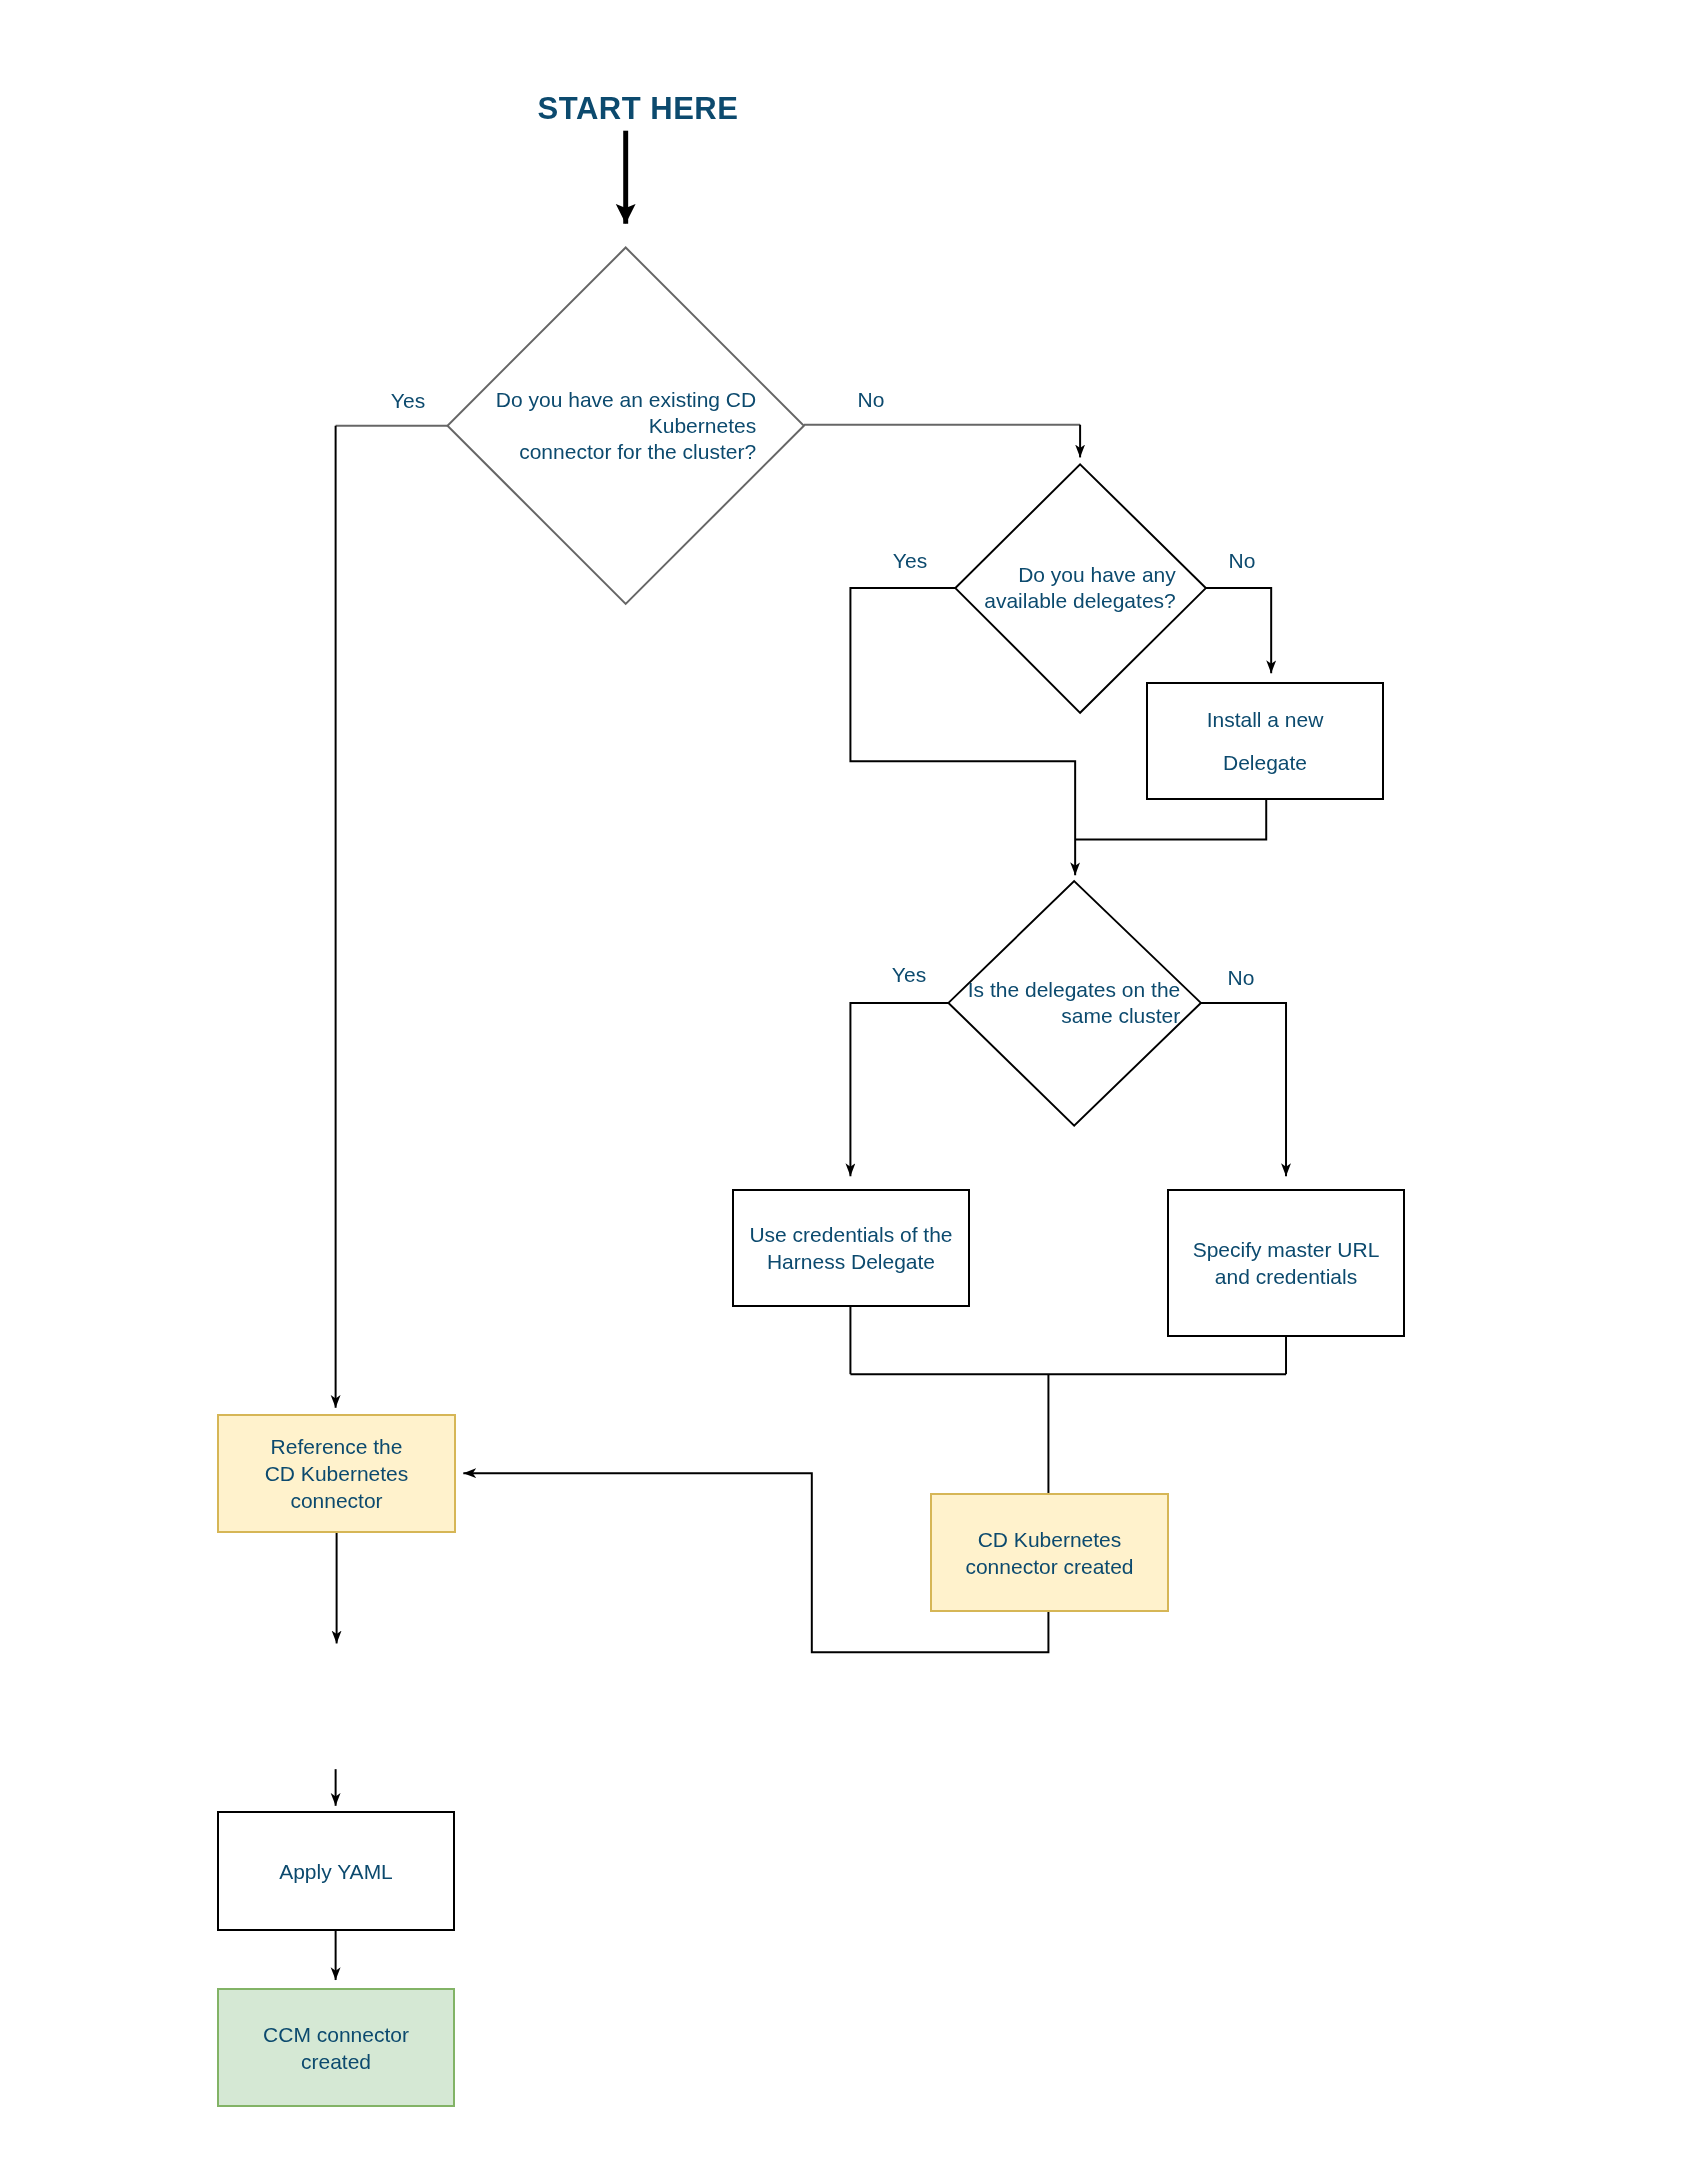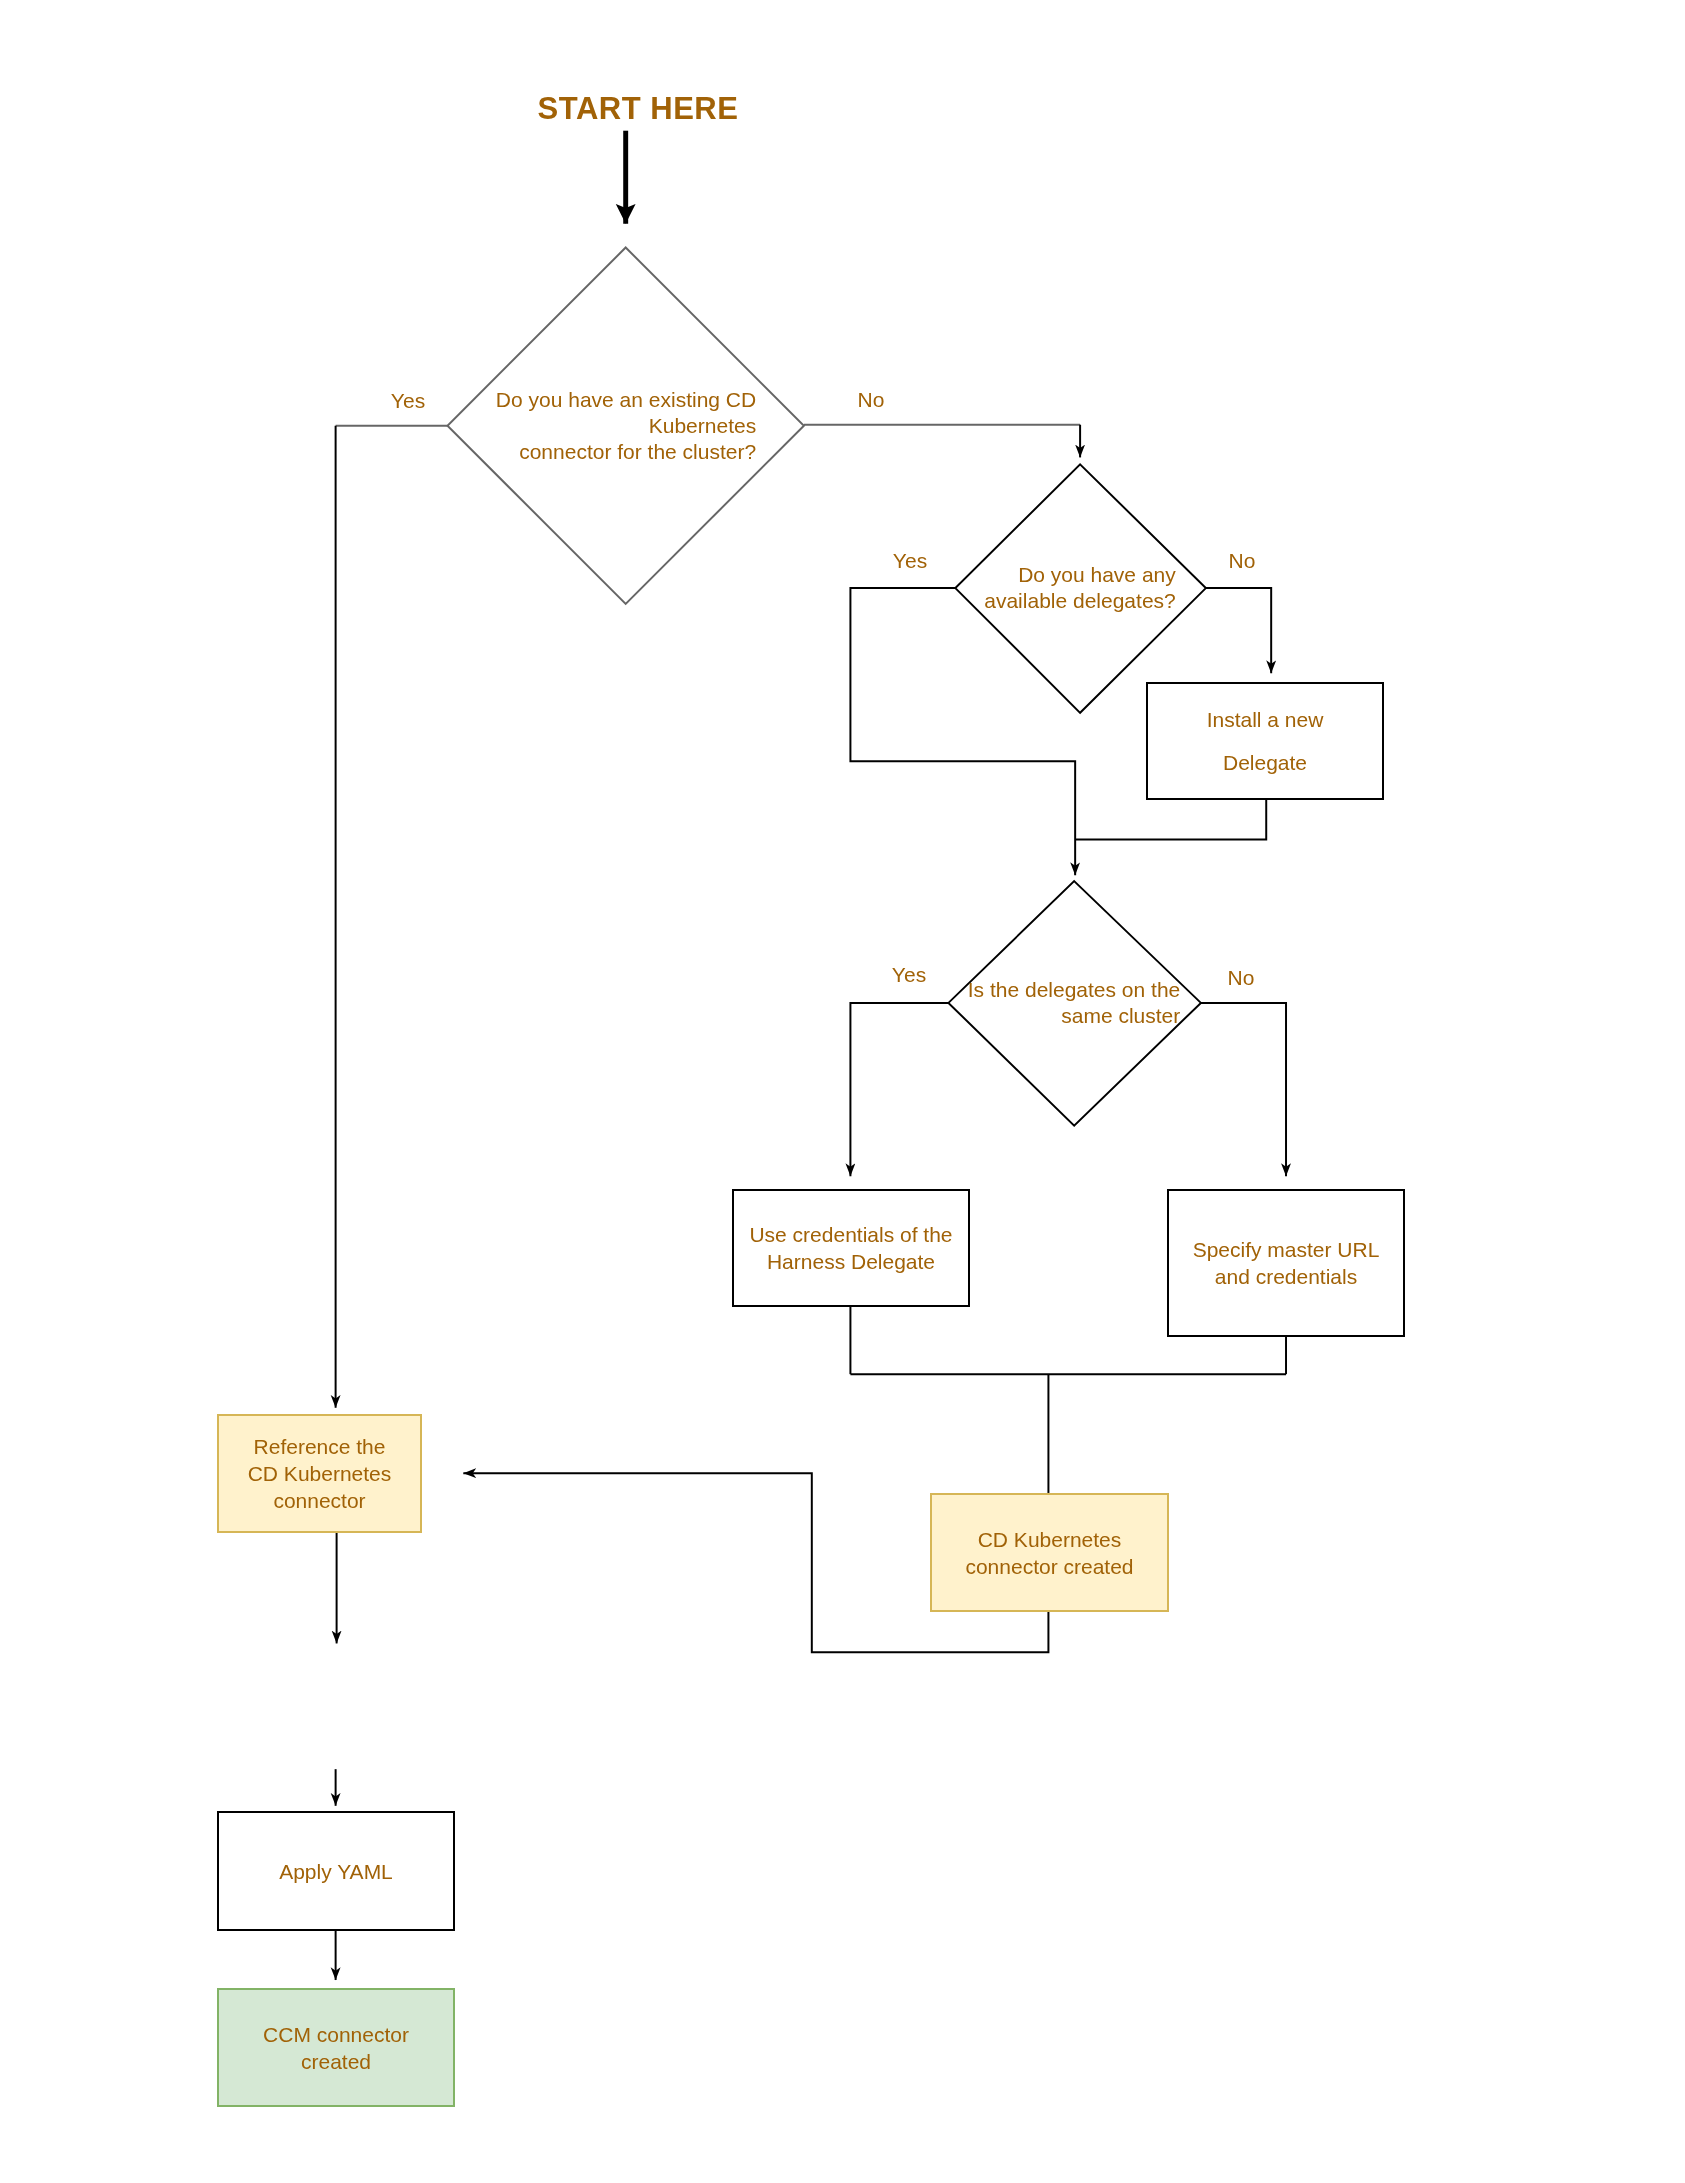--- a/index.html
+++ b/index.html
@@ -9,21 +9,21 @@
     --highlight-fill:#fff2cc;
     --highlight-border:#d6b656;
     --success-fill:#d5e8d4;
     --success-border:#82b366;
   }
   #canvas{
     position:relative;
     width:1685px;height:2184px;
     background:#ffffff;
     font-family:"Liberation Sans", sans-serif;
-    color:#a16207;
+    color:#0c4a6e;
     overflow:hidden;
   }
   #wires{position:absolute;left:0;top:0;width:1685px;height:2184px;}
   .edge{stroke:var(--line-color);stroke-width:2;fill:none;}
   .edge-gray{stroke:var(--gray-line-color);stroke-width:2;fill:none;}
   .edge-start{stroke:var(--line-color);stroke-width:5;fill:none;}
   .diamond-black{fill:#ffffff;stroke:var(--line-color);stroke-width:2;}
   .diamond-gray{fill:#ffffff;stroke:var(--gray-line-color);stroke-width:2;}
   .node{
     position:absolute;
@@ -137,21 +137,21 @@
   <div class="node node-white" style="left:732px;top:1189px;width:238px;height:118px;">
     <div>Use credentials of the</div>
     <div>Harness Delegate</div>
   </div>
 
   <div class="node node-white" style="left:1167px;top:1189px;width:238px;height:148px;">
     <div>Specify master URL</div>
     <div>and credentials</div>
   </div>
 
-  <div class="node node-yellow" style="left:217px;top:1414px;width:205px;height:119px;">
+  <div class="node node-yellow" style="left:217px;top:1414px;width:239px;height:119px;">
     <div>Reference the</div>
     <div>CD Kubernetes</div>
     <div>connector</div>
   </div>
 
   <div class="node node-yellow" style="left:930px;top:1493px;width:239px;height:119px;">
     <div>CD Kubernetes</div>
     <div>connector created</div>
   </div>
 

